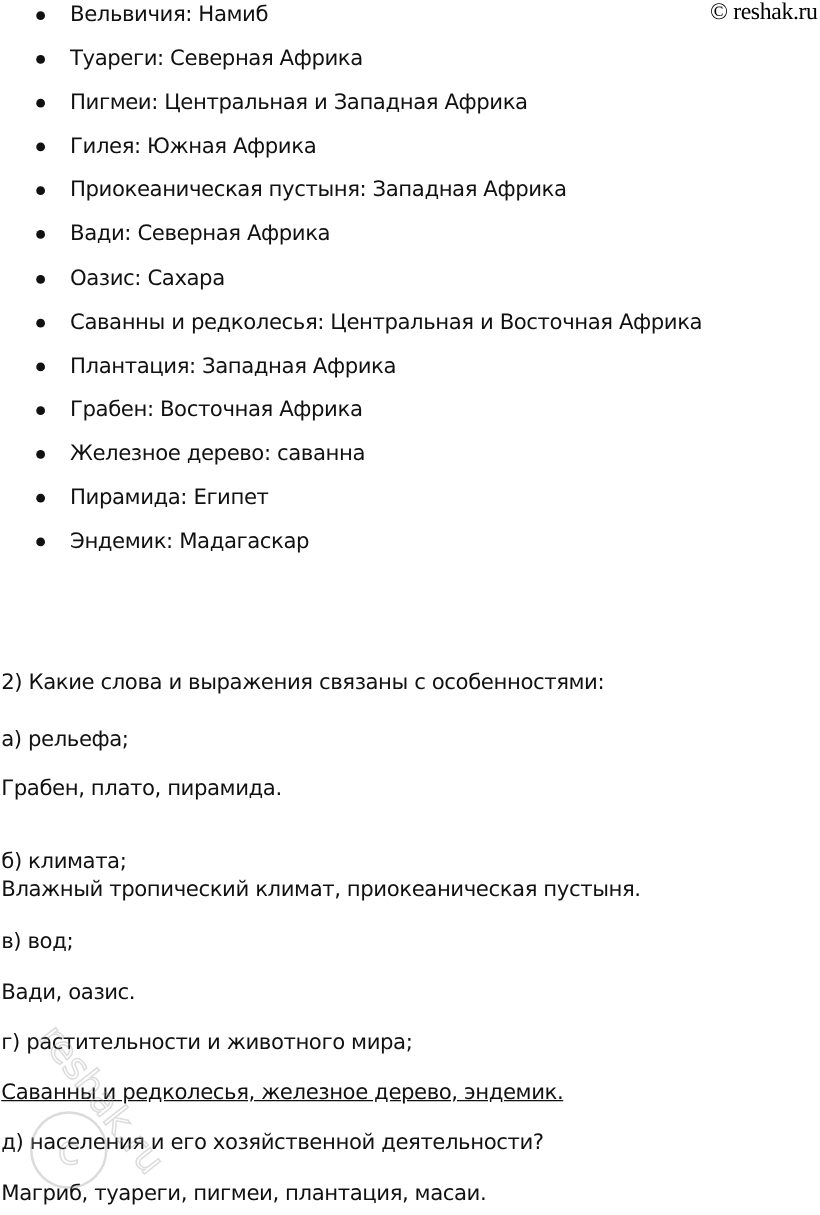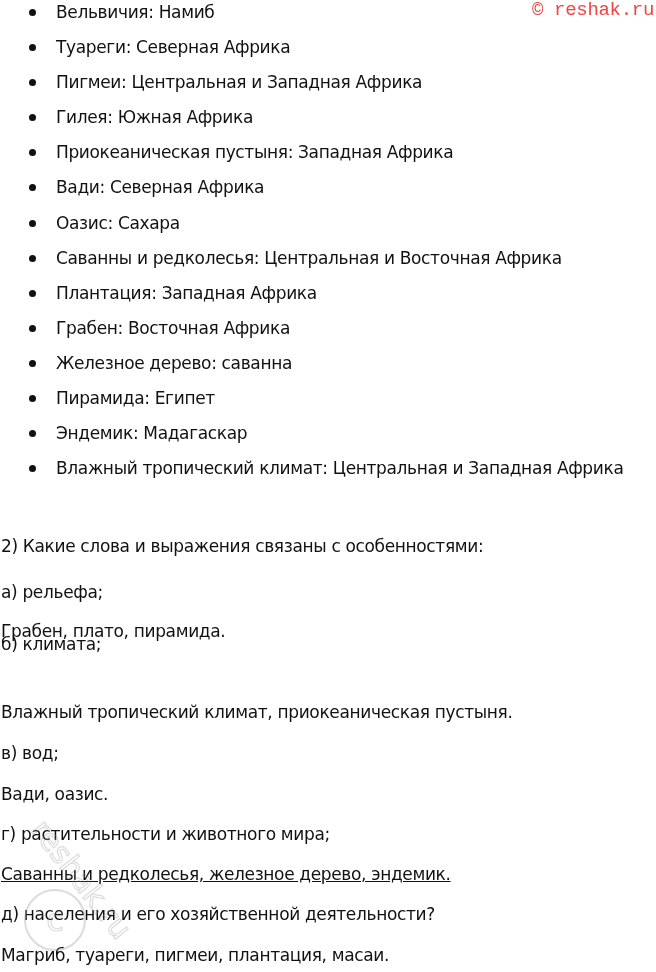--- a/index.html
+++ b/index.html
@@ -12,23 +12,23 @@
       height: 972px;
       position: relative;
       overflow: hidden;
       font-family: "DejaVu Sans", sans-serif;
       color: #111111;
     }
     .watermark-top {
       position: absolute;
       top: -1px;
       right: 2px;
-      font-family: Liberation Mono, monospace;
+      font-family: Liberation Serif, serif;
       font-size: 19px;
-      color: #ef4444;
+      color: #000000;
       letter-spacing: -0.3px;
     }
     ul.term-list {
       list-style: none;
       margin: 0;
       padding: 0;
       position: absolute;
       top: 0;
       left: 0;
       width: 656px;
@@ -95,30 +95,29 @@
   <li><span class="bullet"></span><span>Гилея: Южная Африка</span></li>
   <li><span class="bullet"></span><span>Приокеаническая пустыня: Западная Африка</span></li>
   <li><span class="bullet"></span><span>Вади: Северная Африка</span></li>
   <li><span class="bullet"></span><span>Оазис: Сахара</span></li>
   <li><span class="bullet"></span><span>Саванны и редколесья: Центральная и Восточная Африка</span></li>
   <li><span class="bullet"></span><span>Плантация: Западная Африка</span></li>
   <li><span class="bullet"></span><span>Грабен: Восточная Африка</span></li>
   <li><span class="bullet"></span><span>Железное дерево: саванна</span></li>
   <li><span class="bullet"></span><span>Пирамида: Египет</span></li>
   <li><span class="bullet"></span><span>Эндемик: Мадагаскар</span></li>
-  <li><span class="bullet"></span><span>Влажный тропический климат: Центральная и Западная Африка</span></li>
 </ul>
 
 <div class="qa">
   <div class="q-heading" style="top:534px;">2) Какие слова и выражения связаны с особенностями:</div>
 
   <div class="q-heading" style="top:580px;">а) рельефа;</div>
   <div class="answer" style="top:619px;">Грабен, плато, пирамида.</div>
 
-  <div class="q-heading" style="top:632px;">б) климата;</div>
+  <div class="q-heading" style="top:677px;">б) климата;</div>
   <div class="answer" style="top:700px;">Влажный тропический климат, приокеаническая пустыня.</div>
 
   <div class="q-heading" style="top:741px;">в) вод;</div>
   <div class="answer" style="top:782px;">Вади, оазис.</div>
 
   <div class="q-heading" style="top:822px;">г) растительности и животного мира;</div>
   <div class="answer" style="top:862px;text-decoration:underline;">Саванны и редколесья, железное дерево, эндемик.</div>
 
   <div class="q-heading" style="top:902px;">д) населения и его хозяйственной деятельности?</div>
   <div class="answer" style="top:943px;">Магриб, туареги, пигмеи, плантация, масаи.</div>

